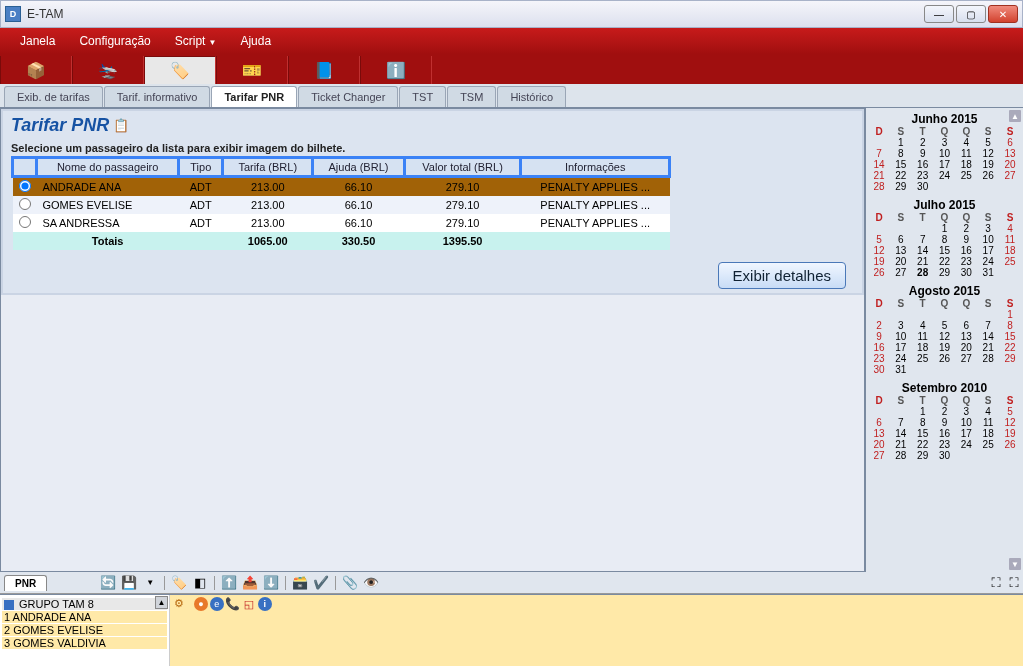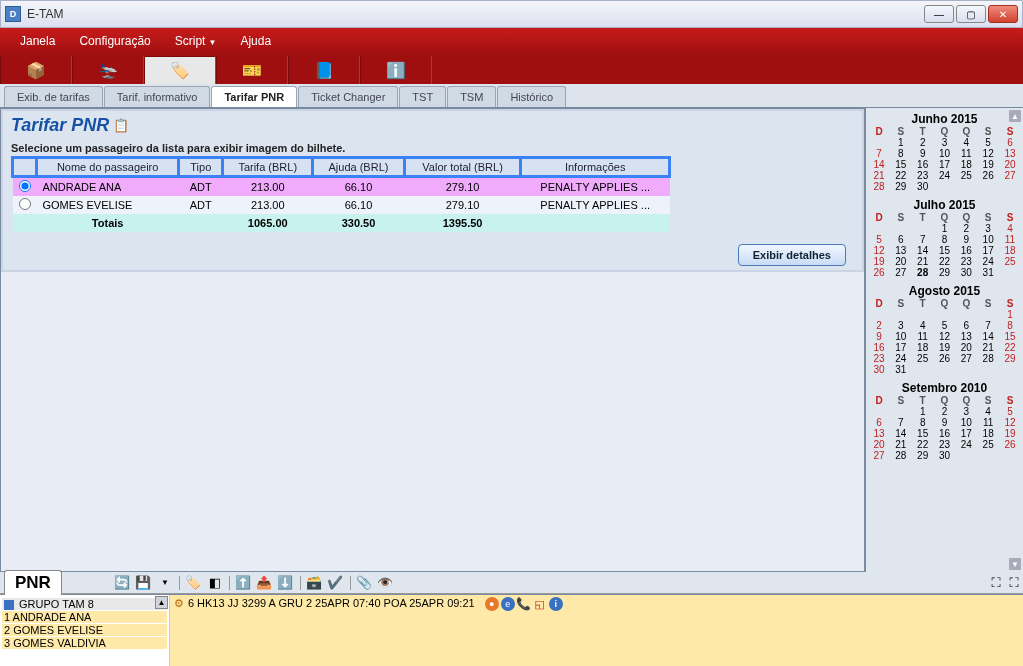--- a/index.html
+++ b/index.html
@@ -31,46 +31,46 @@
 .page-title { color: #1652a3; font-size: 18px; font-weight: bold; font-style: italic; display: inline-flex; align-items: center; gap: 4px; }
 .page-title .ico { font-size: 13px; font-style: normal; }
 
 .instr { font-size: 11px; font-weight: bold; color: #222; margin-top: 6px; }
 
 .grid { width: 660px; border-collapse: collapse; margin-top: 2px; font-size: 11px; }
 .grid th { background: #d6e2f2; border: 3px solid #3b82f6; padding: 2px 6px; font-weight: normal; text-align: center; color: #223; }
 .grid td { border-bottom: 0; padding: 2px 6px; height: 18px; }
 .grid tbody tr:nth-child(even) { background: #eef2fa; }
 .grid tbody tr:nth-child(odd) { background: #fff; }
-.grid tbody tr.sel { background: #f0abfc; }
+.grid tbody tr.sel { background: #a16207; }
 .grid tbody tr.totals { background: #c8f2ee; font-weight: bold; }
 .grid .radio { width: 18px; text-align: center; }
 .grid .name { text-align: left; }
 .grid .num { text-align: center; }
 .grid .info { text-align: center; }
 
 .detail-bar { margin-top: 12px; display: flex; justify-content: flex-end; padding-right: 8px; }
-.btn { padding: 4px 14px; background: linear-gradient(to bottom, #f0f6ff, #c8dcf6); border: 1px solid #4a78b8; border-radius: 4px; font-size: 11px; font-weight: bold; color: #123; cursor: pointer; }
+.btn { padding: 4px 14px; background: linear-gradient(to bottom, #f0f6ff, #c8dcf6); border: 1px solid #4a78b8; border-radius: 4px; font-size: 15px; font-weight: normal; color: #123; cursor: pointer; }
 
 .calendar-col { width: 158px; background: #e0e6ee; border-left: 1px solid #7a8aa0; padding: 4px 2px; overflow: hidden; position: relative; font-size: 10px; }
 .scrollarrow { position: absolute; right: 2px; width: 12px; height: 12px; background: #aab; color: #fff; font-size: 8px; display: flex; align-items: center; justify-content: center; border-radius: 1px; }
 .scrollarrow.up { top: 2px; }
 .scrollarrow.down { bottom: 2px; }
 .cal { margin-bottom: 6px; text-align: center; }
 .cal-title { font-weight: bold; font-size: 12px; }
 .cal-row { display: flex; justify-content: space-between; padding: 0 2px; font-size: 10px; }
 .cal-row.hdr { color: #555; font-weight: bold; }
 .cal-cell { width: 18px; text-align: center; }
 .cal-cell.wk { color: #c02020; }
 .cal-cell.today { font-weight: bold; }
 .cal-cell.empty { visibility: hidden; }
 
 .panel-bottom { height: 108px; border-top: 1px solid #7a8aa0; background: #fff; display: flex; flex-direction: column; }
 .pnr-tabrow { height: 22px; background: #e0e6ee; display: flex; align-items: center; padding-left: 4px; border-bottom: 1px solid #999; }
-.pnr-tab { padding: 2px 10px; background: #fff; border: 1px solid #888; border-bottom: none; font-size: 17px; font-weight: bold; border-radius: 3px 3px 0 0; }
+.pnr-tab { padding: 2px 10px; background: #fff; border: 1px solid #888; border-bottom: none; font-size: 10px; font-weight: bold; border-radius: 3px 3px 0 0; }
 .bottom-toolbar { height: 22px; display: flex; align-items: center; padding: 0 4px; gap: 3px; background: #e0e6ee; border-bottom: 1px solid #aaa; }
 .tb-icon { width: 18px; height: 18px; display: flex; align-items: center; justify-content: center; font-size: 13px; cursor: pointer; }
 .tb-divider { width: 1px; height: 14px; background: #999; margin: 0 2px; }
 
 .pnr-body { flex: 1; display: flex; background: #fff; }
 .pax-slot { width: 170px; border-right: 1px solid #ccc; font-family: 'Courier New', monospace; font-size: 11px; padding: 2px; position: relative; }
 .pax-line { background: #ffe9a8; margin: 1px 0; padding: 0 2px; white-space: nowrap; }
 .pax-line.hdr { background: #e8e8e8; }
 .pax-mini-scroll { position: absolute; right: 1px; width: 13px; }
 .mini-btn { width: 13px; height: 13px; background: #d0d4da; border: 1px solid #888; font-size: 8px; display: flex; align-items: center; justify-content: center; margin-bottom: 1px; }
@@ -170,20 +170,29 @@
             </tr>
             <tr>
               <td class="radio"><input type="radio" name="pax" style=""></td>
   <td class="name">GOMES EVELISE</td>
   <td class="num">ADT</td>
   <td class="num">213.00</td>
   <td class="num">66.10</td>
   <td class="num">279.10</td>
   <td class="info">PENALTY APPLIES ...</td>
             </tr>
+            <tr>
+              <td class="radio"><input type="radio" name="pax" style=""></td>
+  <td class="name">SA ANDRESSA</td>
+  <td class="num">ADT</td>
+  <td class="num">213.00</td>
+  <td class="num">66.10</td>
+  <td class="num">279.10</td>
+  <td class="info">PENALTY APPLIES ...</td>
+            </tr>
             <tr class="totals">
               <td></td>
               <td class="num">Totais</td>
               <td></td>
               <td class="num">1065.00</td>
               <td class="num">330.50</td>
               <td class="num">1395.50</td>
               <td></td>
             </tr>
           </tbody>
@@ -474,21 +483,20 @@
           <div class="pax-line">2 GOMES EVELISE</div>
           <div class="pax-line">3 GOMES VALDIVIA</div>
         </div>
       <div class="pax-mini-scroll" style="top:1px">
         <div class="mini-btn">▲</div>
       </div>
 
     </div>
     <div class="seg-slot">
       <span style="color:#b86a10">⚙</span>
-      <span>6 HK13  JJ   3299   A    GRU  2 25APR  07:40   POA 25APR  09:21</span>
       <span class="seg-icons">
         <span class="seg-icon orange">●</span>
         <span class="seg-icon blue">e</span>
         <span class="seg-icon teal">📞</span>
         <span class="seg-icon red">◱</span>
         <span class="seg-icon info">i</span>
       </span>
     </div>
   </div>
 </div>

